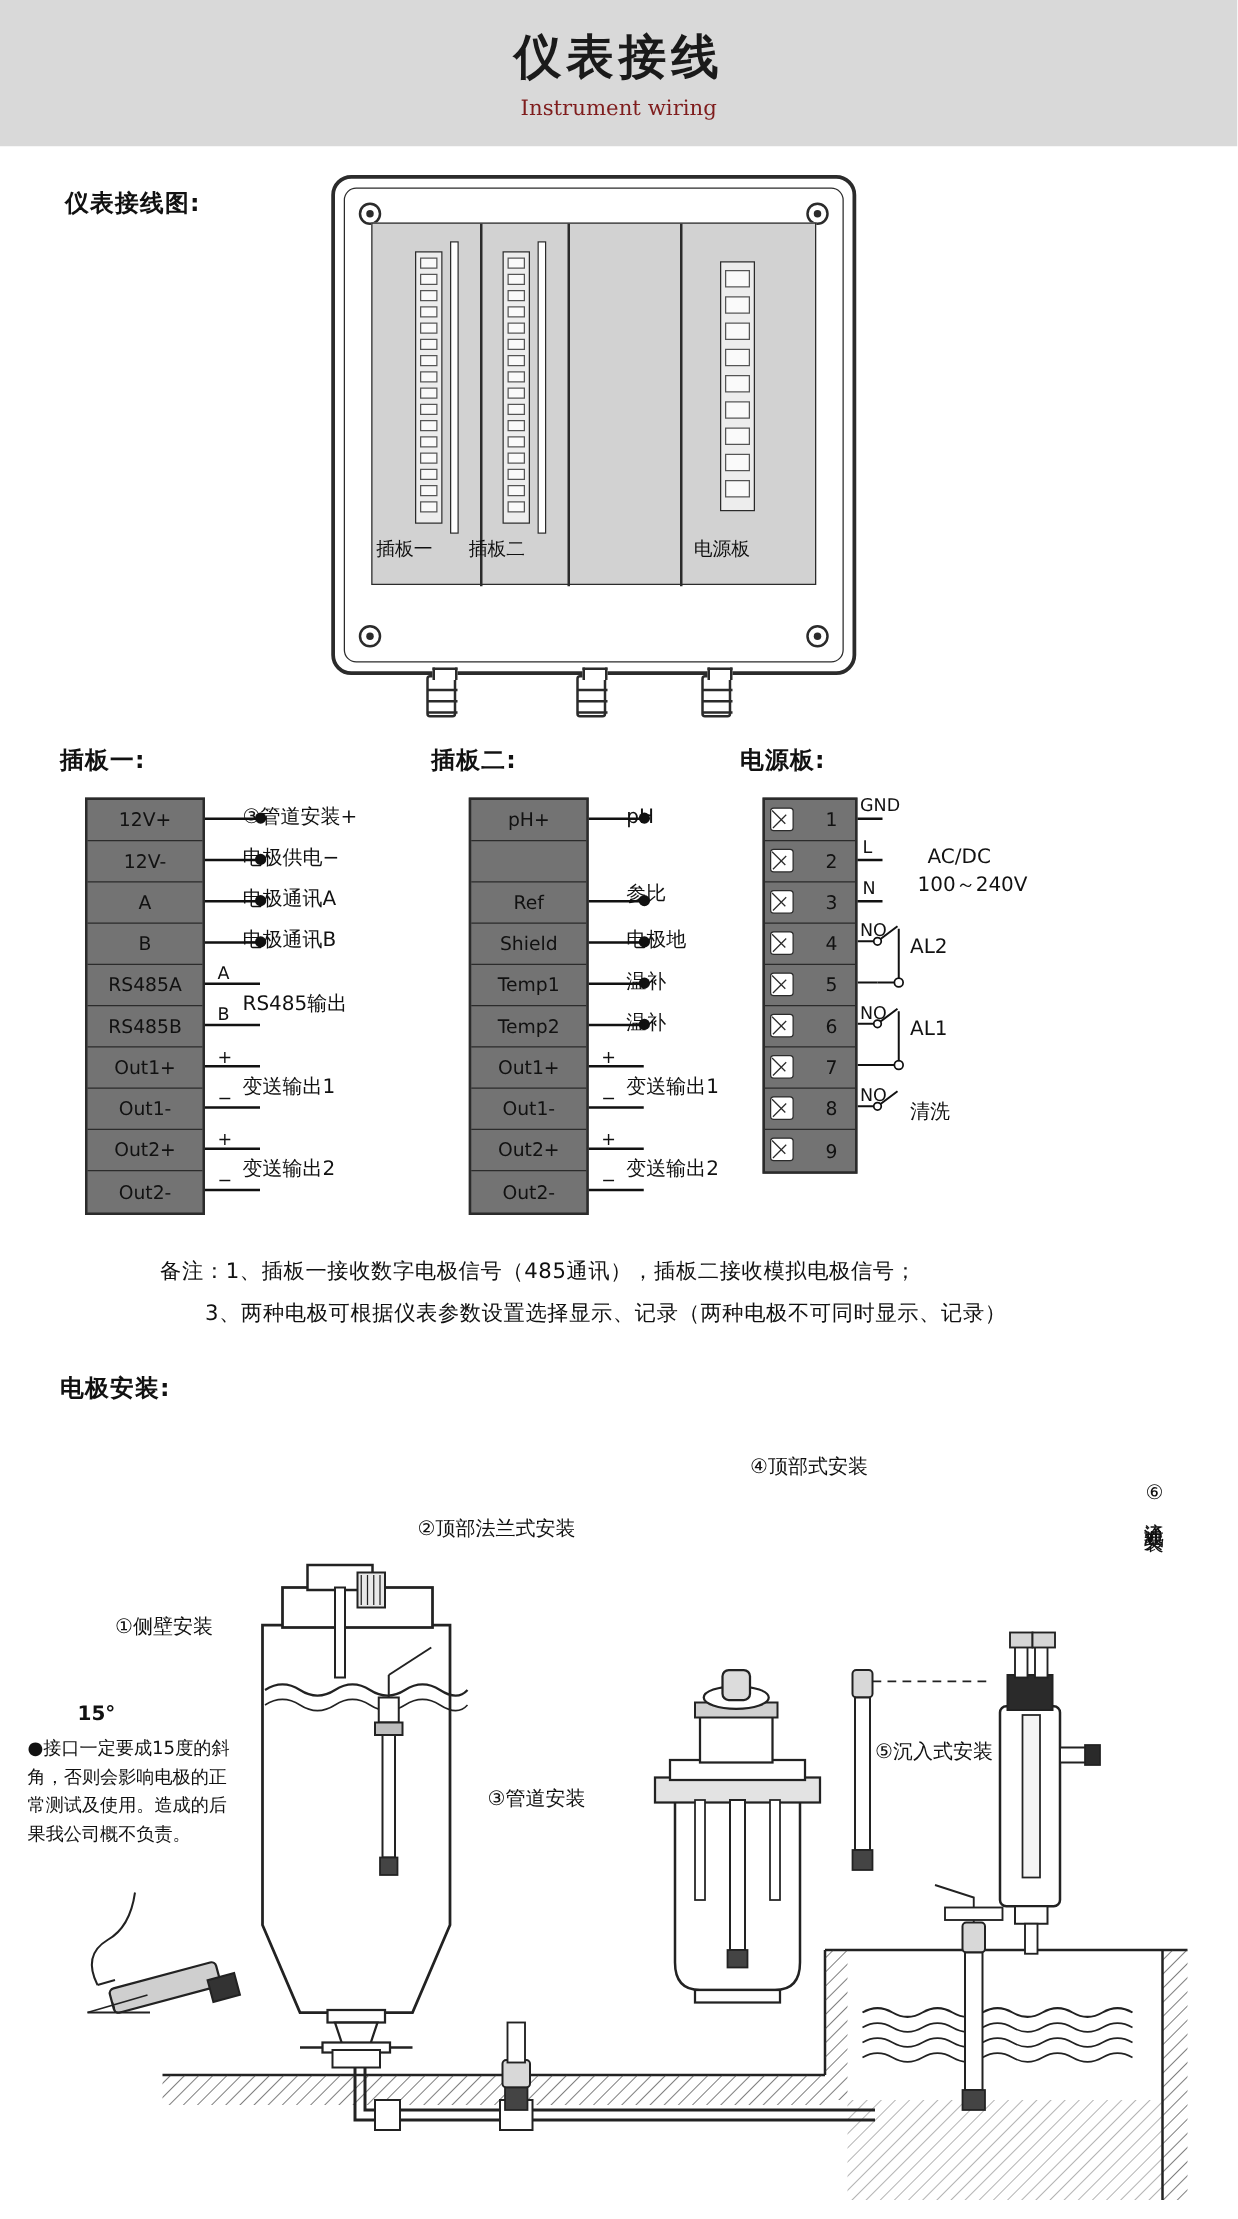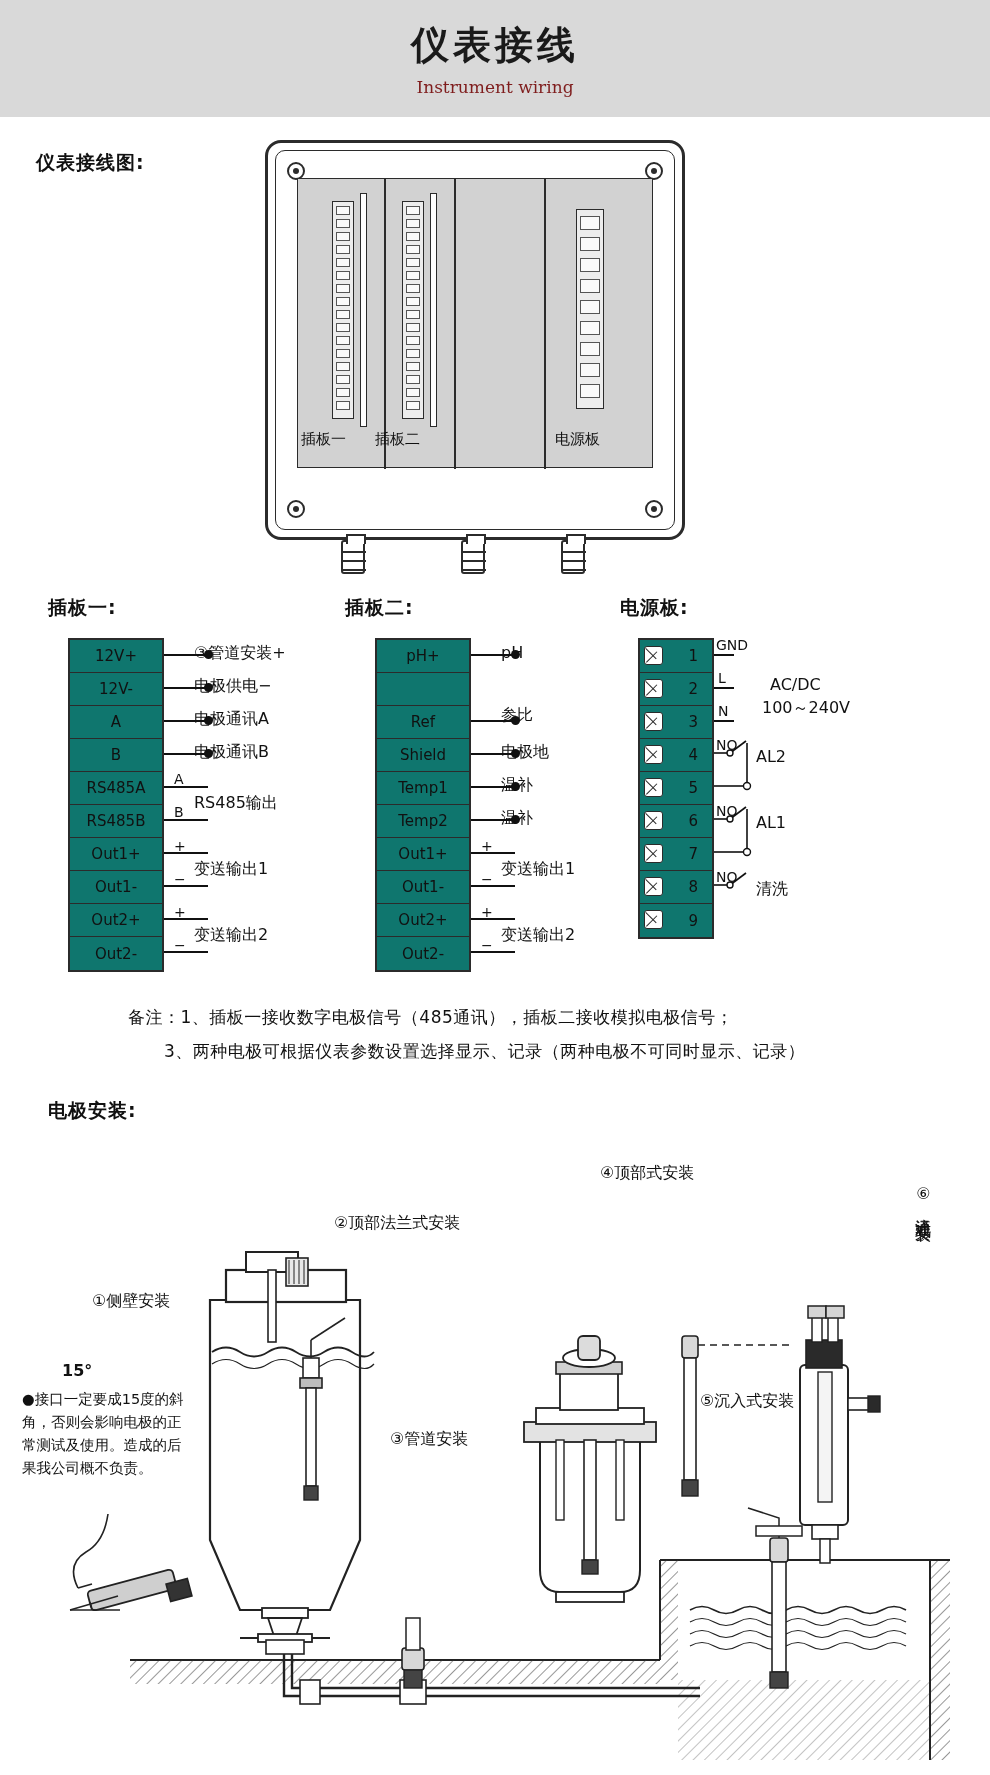--- a/index.html
+++ b/index.html
@@ -55,21 +55,21 @@
   }
   .gland:before {
     content:""; position:absolute; left:3px; top:-8px; width:16px; height:8px; border:2px solid #2b2b2b; border-bottom:none; background:#fff;
   }
   .gland .rib { position:absolute; left:-1px; width:24px; height:1.5px; background:#2b2b2b; }
 
   
   .block { position:absolute; }
   .blk-title { position:absolute; font-size:19px; font-weight:700; color:#111; letter-spacing:1px; }
   .tbox {
-    position:absolute; border:2px solid #2b2b2b; background:#0f766e;
+    position:absolute; border:2px solid #2b2b2b; background:#737373;
   }
   .trow {
     position:relative; height:33px; border-bottom:1.5px solid #2b2b2b;
     display:flex; align-items:center; justify-content:center;
   }
   .trow:last-child { border-bottom:none; }
   .trow span { font-size:15px; color:#111; font-family:"DejaVu Sans","Liberation Sans",sans-serif; }
   .lead { position:absolute; height:1.6px; background:#111; }
   .dot { position:absolute; width:9px; height:9px; border-radius:50%; background:#111; }
   .ann { position:absolute; font-size:16px; color:#111; white-space:nowrap; }
@@ -101,21 +101,21 @@
 </head>
 <body>
 
 <div class="page">
 
   <div class="header">
     <div class="cn">仪表接线</div>
     <div class="en">Instrument wiring</div>
   </div>
 
-  <div class="sec-label" style="left:36px; top:150px;">仪表接线图:</div>
+  <div class="sec-label" style="left:52px; top:150px;">仪表接线图:</div>
 
   <div class="instr">
     <div class="case"></div>
     <div class="case-inner"></div>
 
     <div class="screw" style="left:22px; top:22px;"></div>
     <div class="screw" style="left:380px; top:22px;"></div>
     <div class="screw" style="left:22px; top:360px;"></div>
     <div class="screw" style="left:380px; top:360px;"></div>
 
@@ -328,21 +328,21 @@
 
     <div class="ann sm" style="left:136px; top:243px;">+</div>
     <div class="ann sm" style="left:136px; top:276px;">−</div>
     <div class="ann" style="left:156px; top:264px;">变送输出1</div>
 
     <div class="ann sm" style="left:136px; top:309px;">+</div>
     <div class="ann sm" style="left:136px; top:342px;">−</div>
     <div class="ann" style="left:156px; top:330px;">变送输出2</div>
   </div>
 
-  <div class="block" style="left:620px; top:595px; width:340px; height:340px;">
+  <div class="block" style="left:592px; top:595px; width:340px; height:340px;">
     <div class="blk-title" style="left:0; top:0;">电源板:</div>
 
     <div class="tbox" style="left:18px; top:43px; width:76px;">
       <div class="trow" style="justify-content:flex-end; padding-right:14px;">
         <div class="pwr-screw" style="top:6px;"></div>
         <span>1</span>
       </div>
       <div class="trow" style="justify-content:flex-end; padding-right:14px;">
         <div class="pwr-screw" style="top:6px;"></div>
         <span>2</span>

